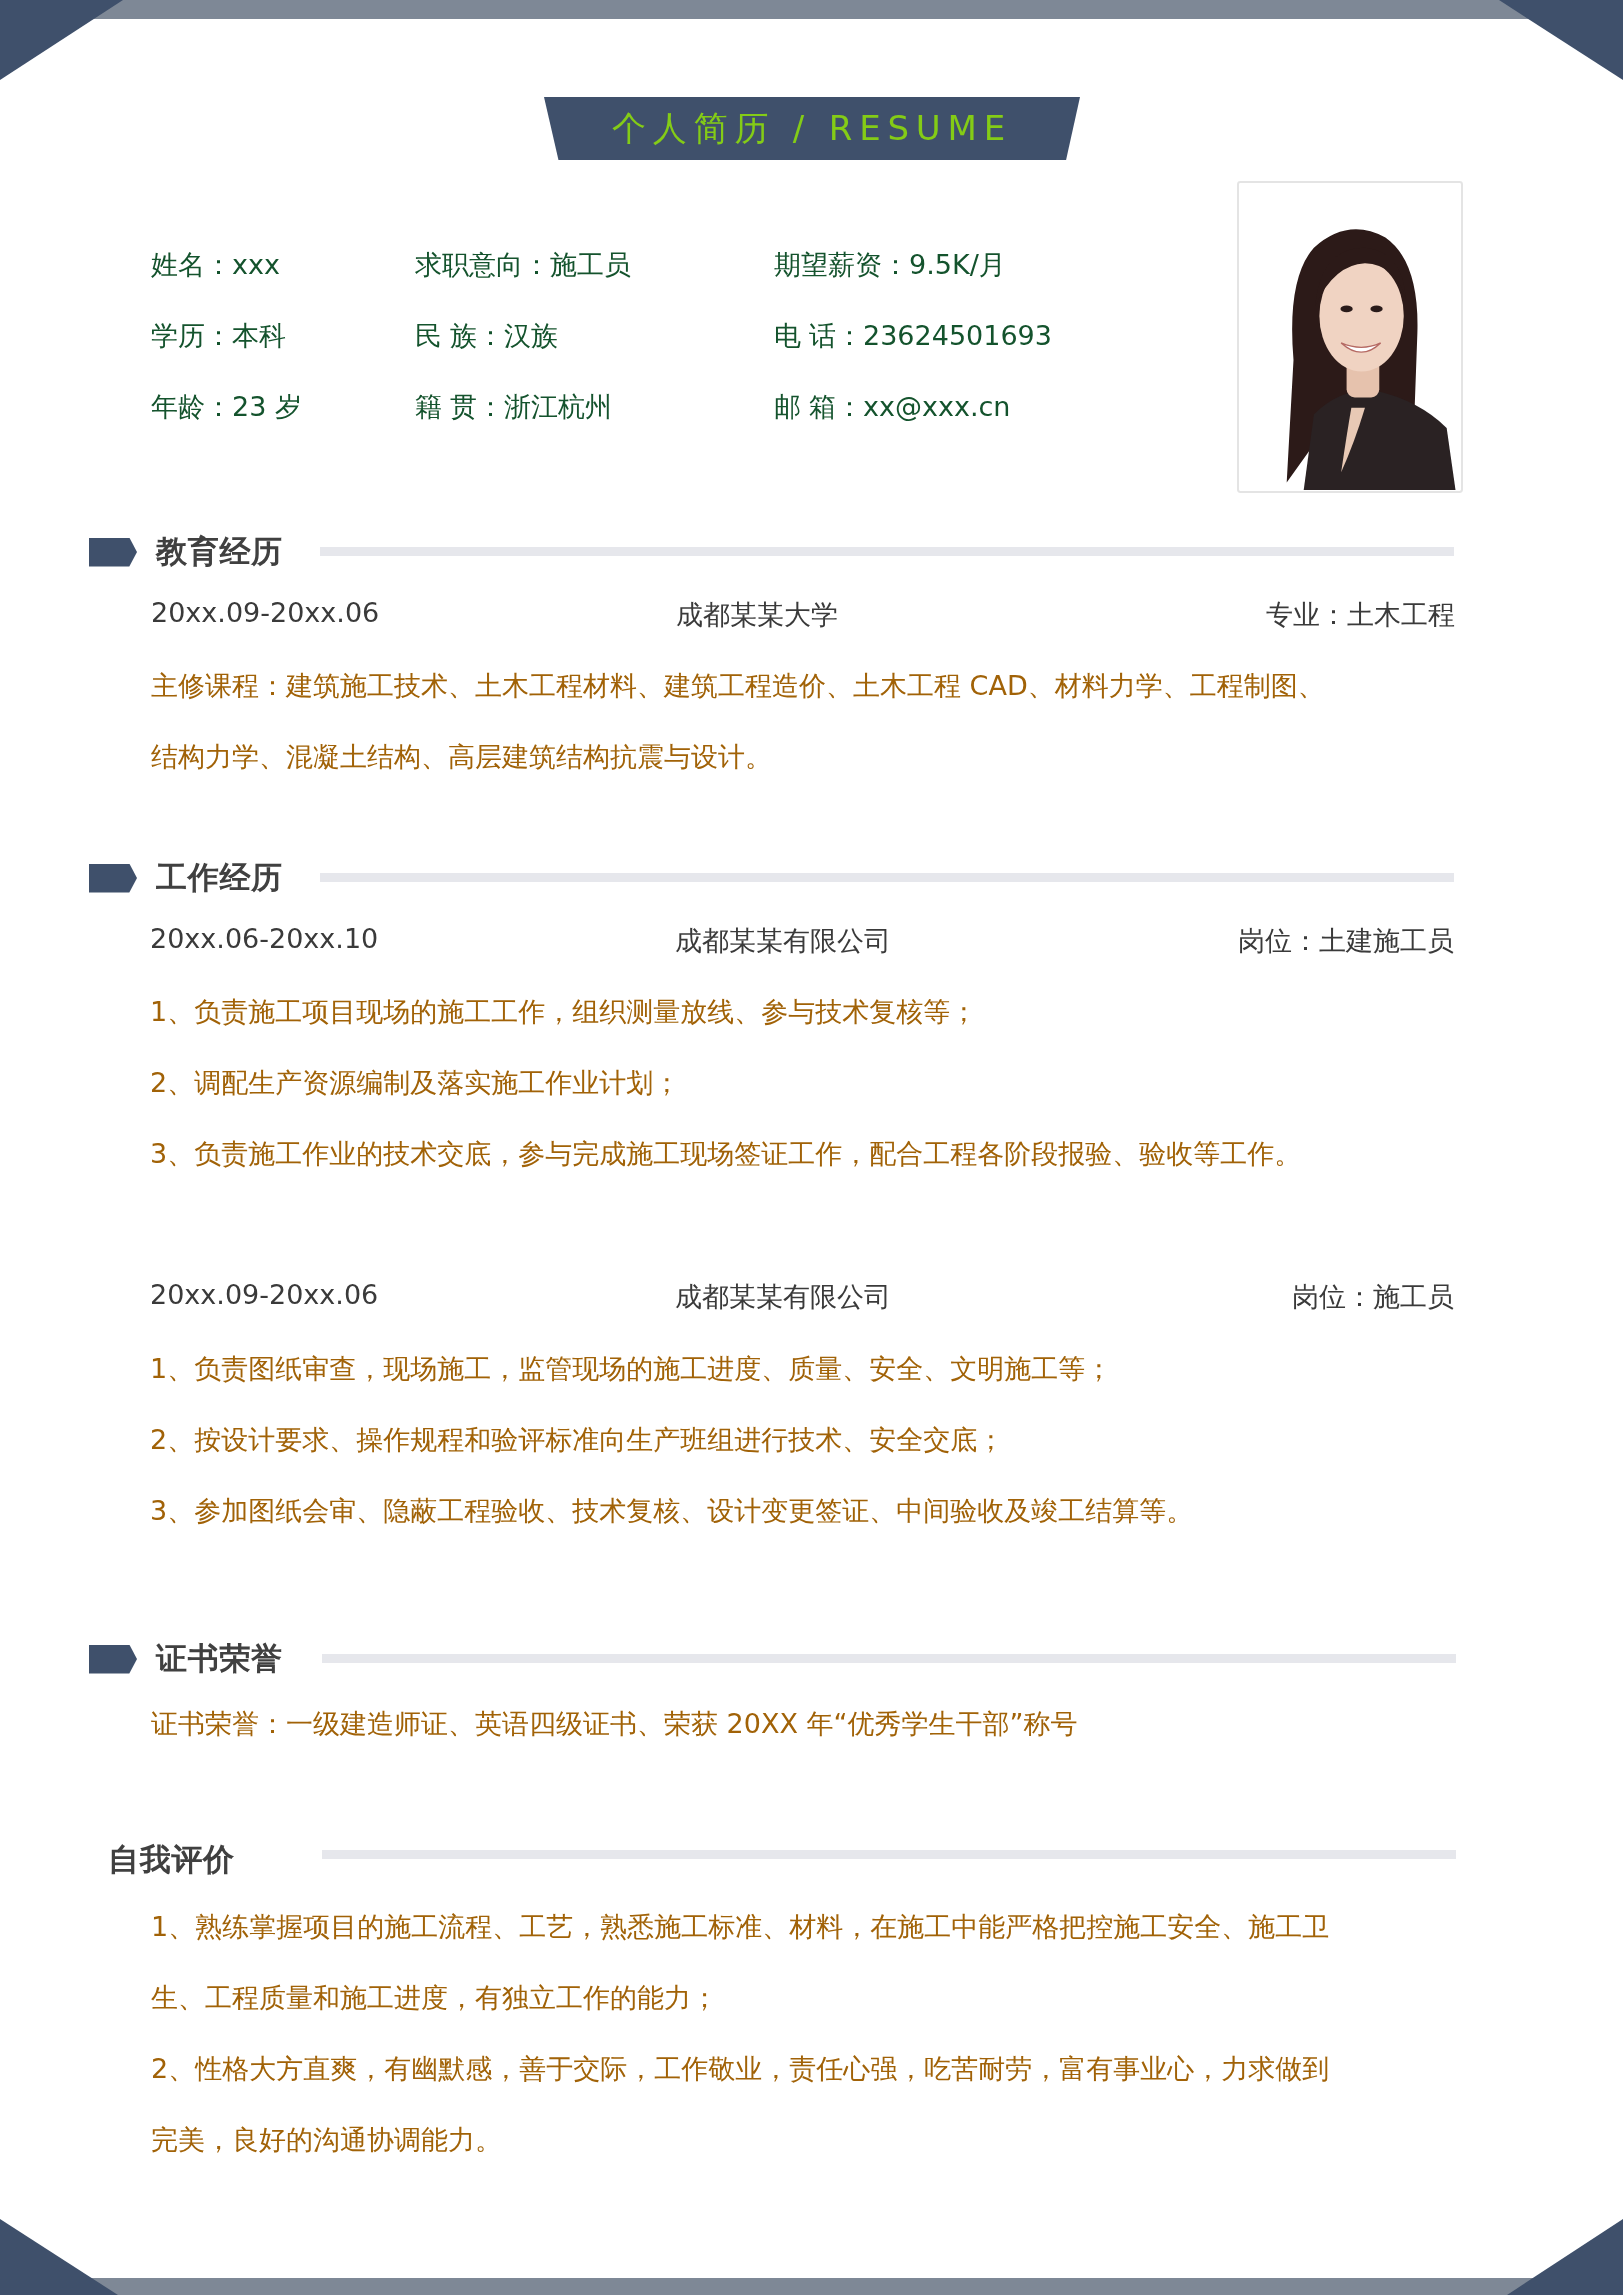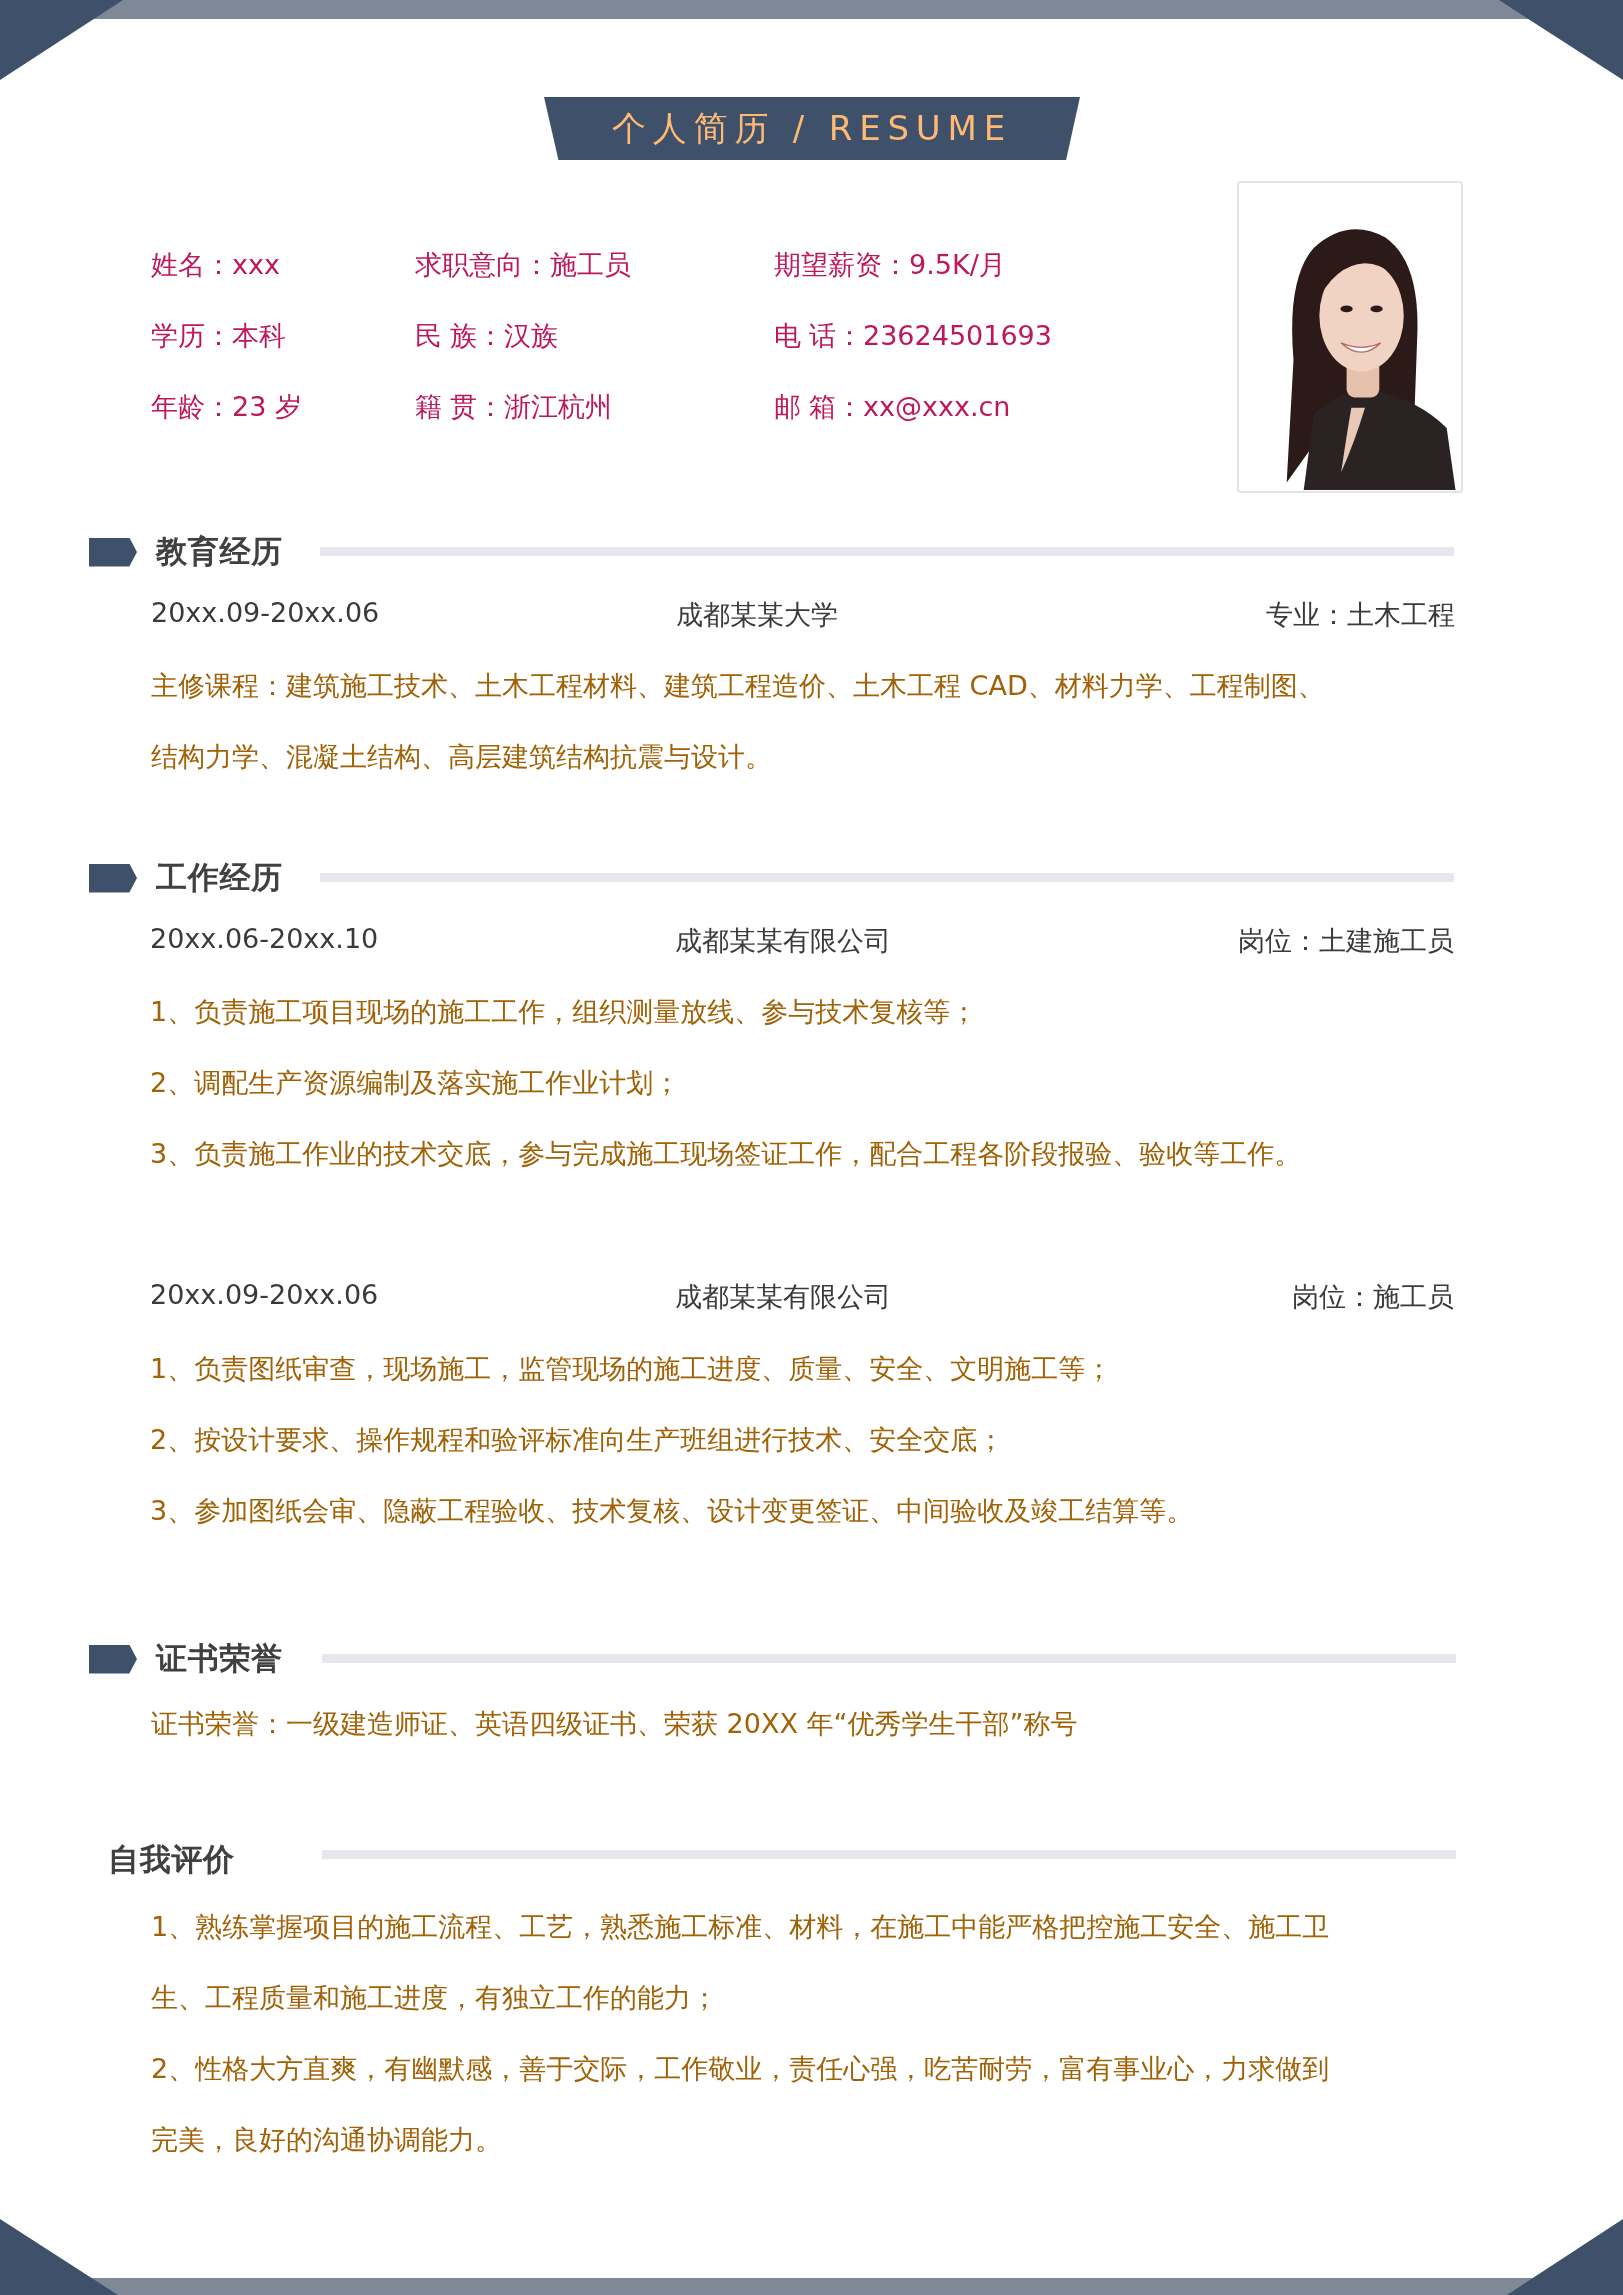--- a/index.html
+++ b/index.html
@@ -14,23 +14,23 @@
   .corner.tr { right: 0; top: 0; border-top: 80px solid #3f506b; border-left: 124px solid transparent; }
   .corner.bl { left: 0; bottom: 0; border-bottom: 76px solid #3f506b; border-right: 118px solid transparent; }
   .corner.br { right: 0; bottom: 0; border-bottom: 76px solid #3f506b; border-left: 116px solid transparent; }
 
   .title-banner {
     position: absolute; left: 544px; top: 97px; width: 536px; height: 63px;
     background: #3f506b;
     clip-path: polygon(0 0, 100% 0, 97.4% 100%, 2.7% 100%);
     display: flex; align-items: center; justify-content: center;
   }
-  .title-banner span { color: #fdba74; font-size: 34px; letter-spacing: 6.8px; font-family: "DejaVu Sans", sans-serif; }
+  .title-banner span { color: #84cc16; font-size: 34px; letter-spacing: 6.8px; font-family: "DejaVu Sans", sans-serif; }
 
-  .info { position: absolute; font-size: 27px; color: #be185d; white-space: nowrap; }
+  .info { position: absolute; font-size: 27px; color: #14532d; white-space: nowrap; }
   .info .lbl, .info .val { display: inline-block; }
   .lbl-spaced { display: inline-block; width: 89px; }
   .lbl-spaced .c2 { float: right; }
 
   .photo {
     position: absolute; left: 1237px; top: 181px; width: 226px; height: 312px;
     border: 2px solid #e4e4e4; border-radius: 3.4px; background: #ffffff; overflow: hidden;
   }
   .photo svg { position: absolute; left: 0; top: 0; }
 

